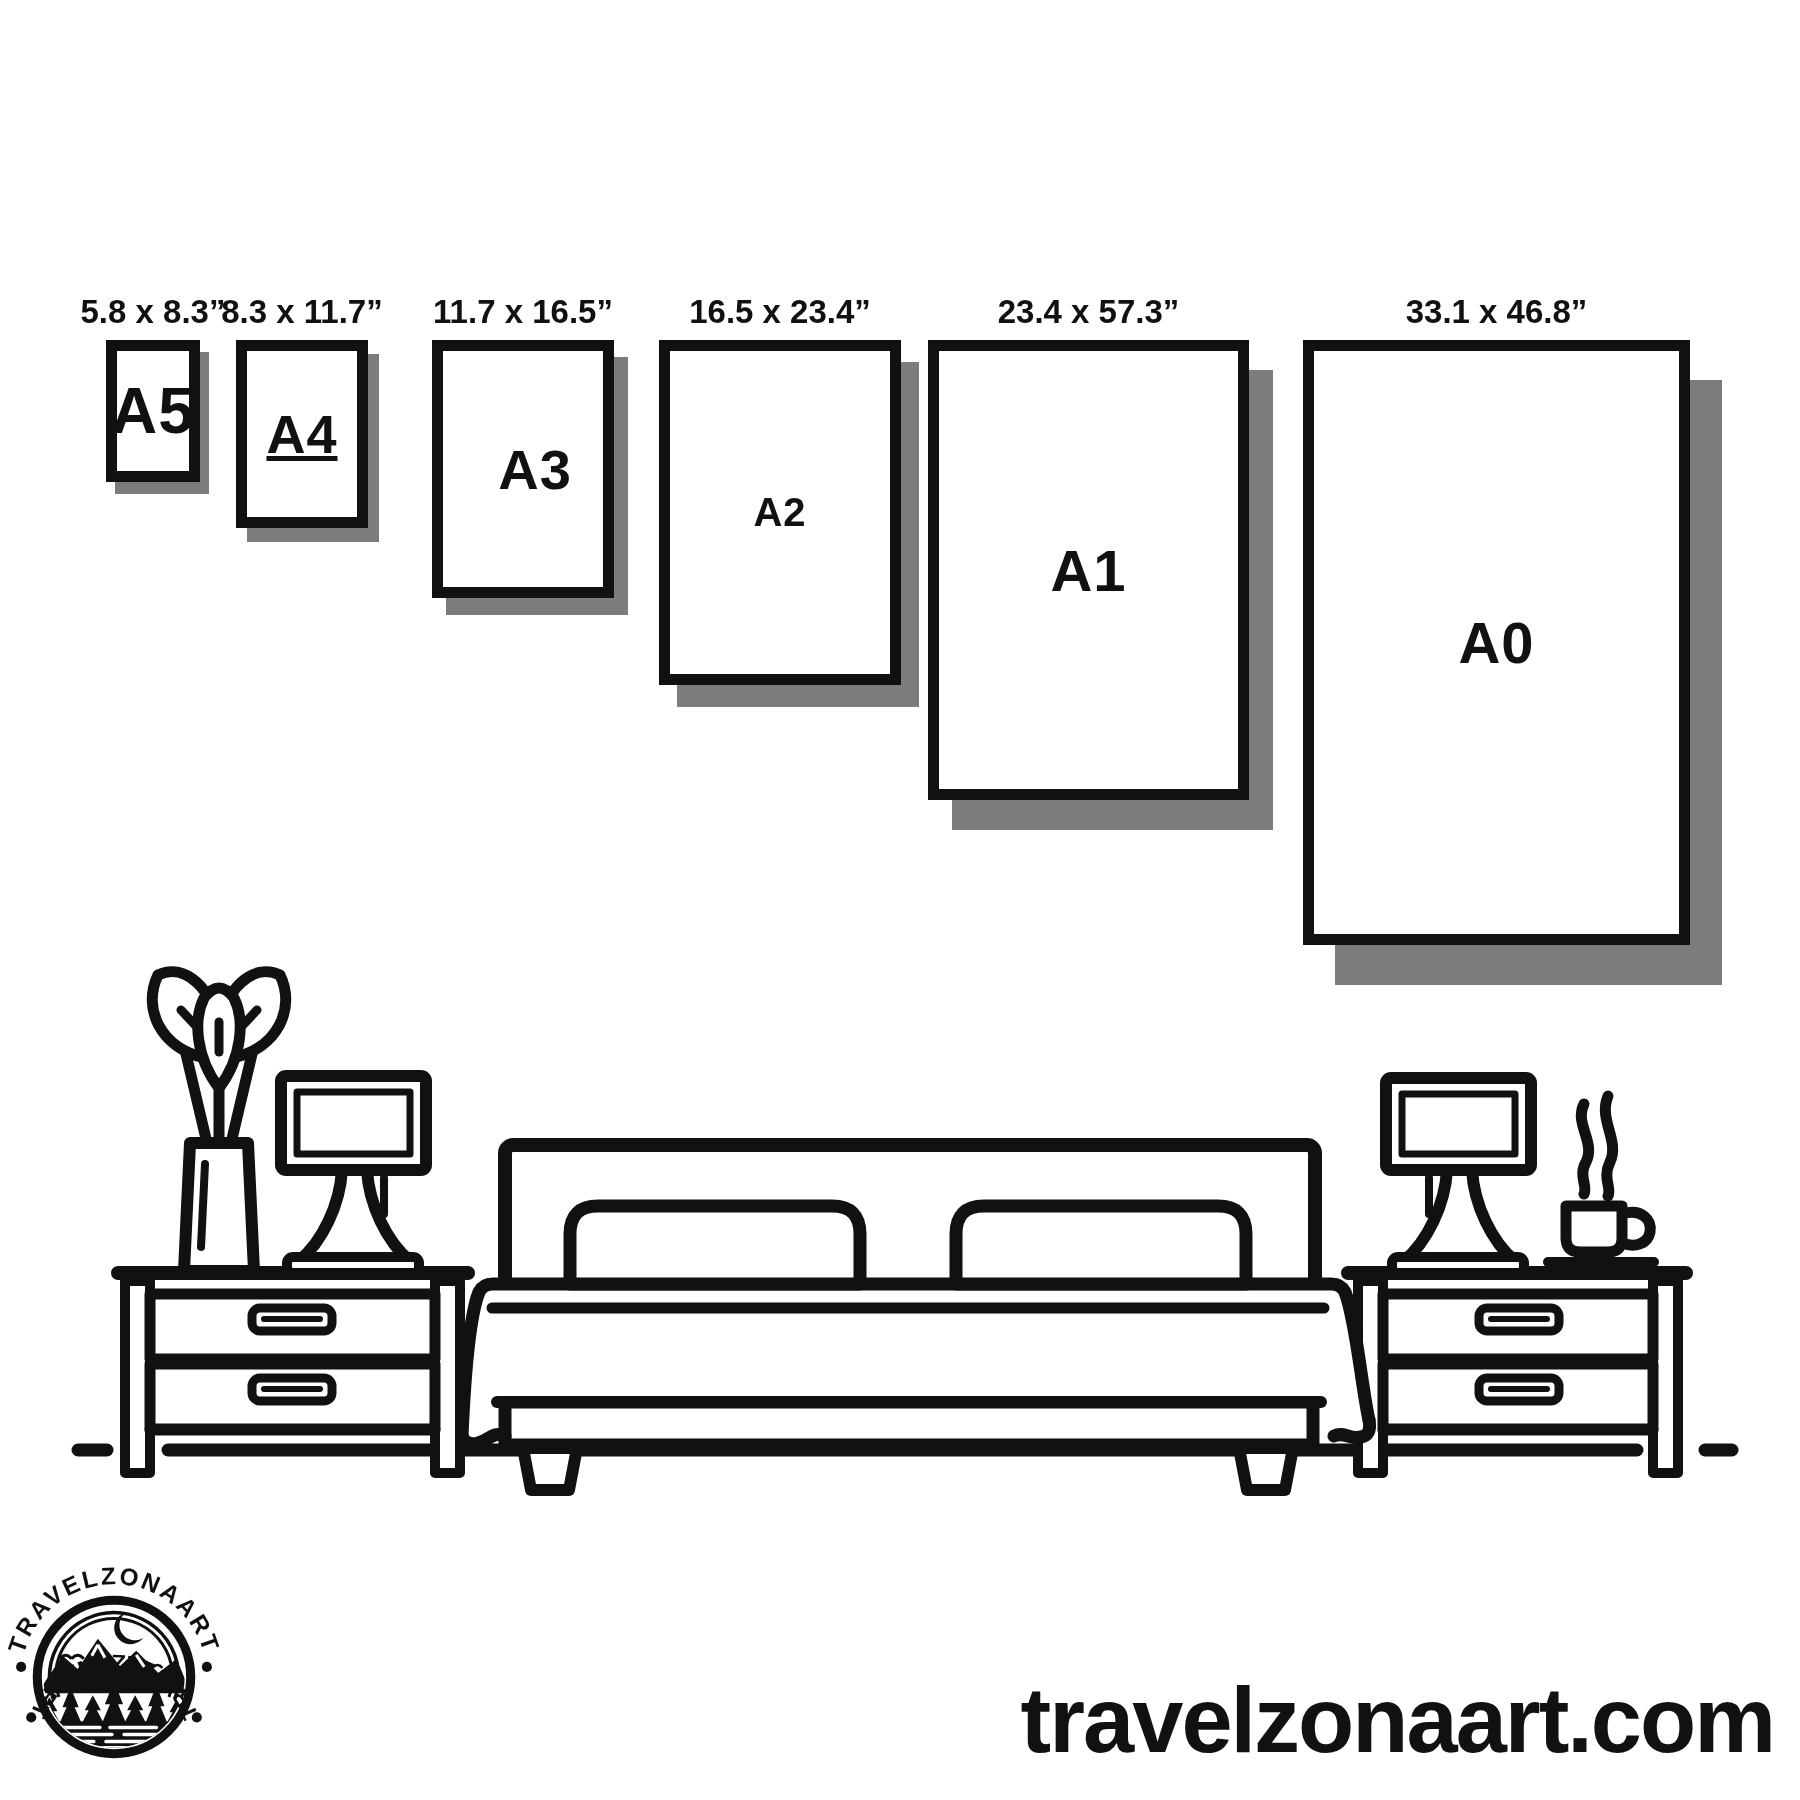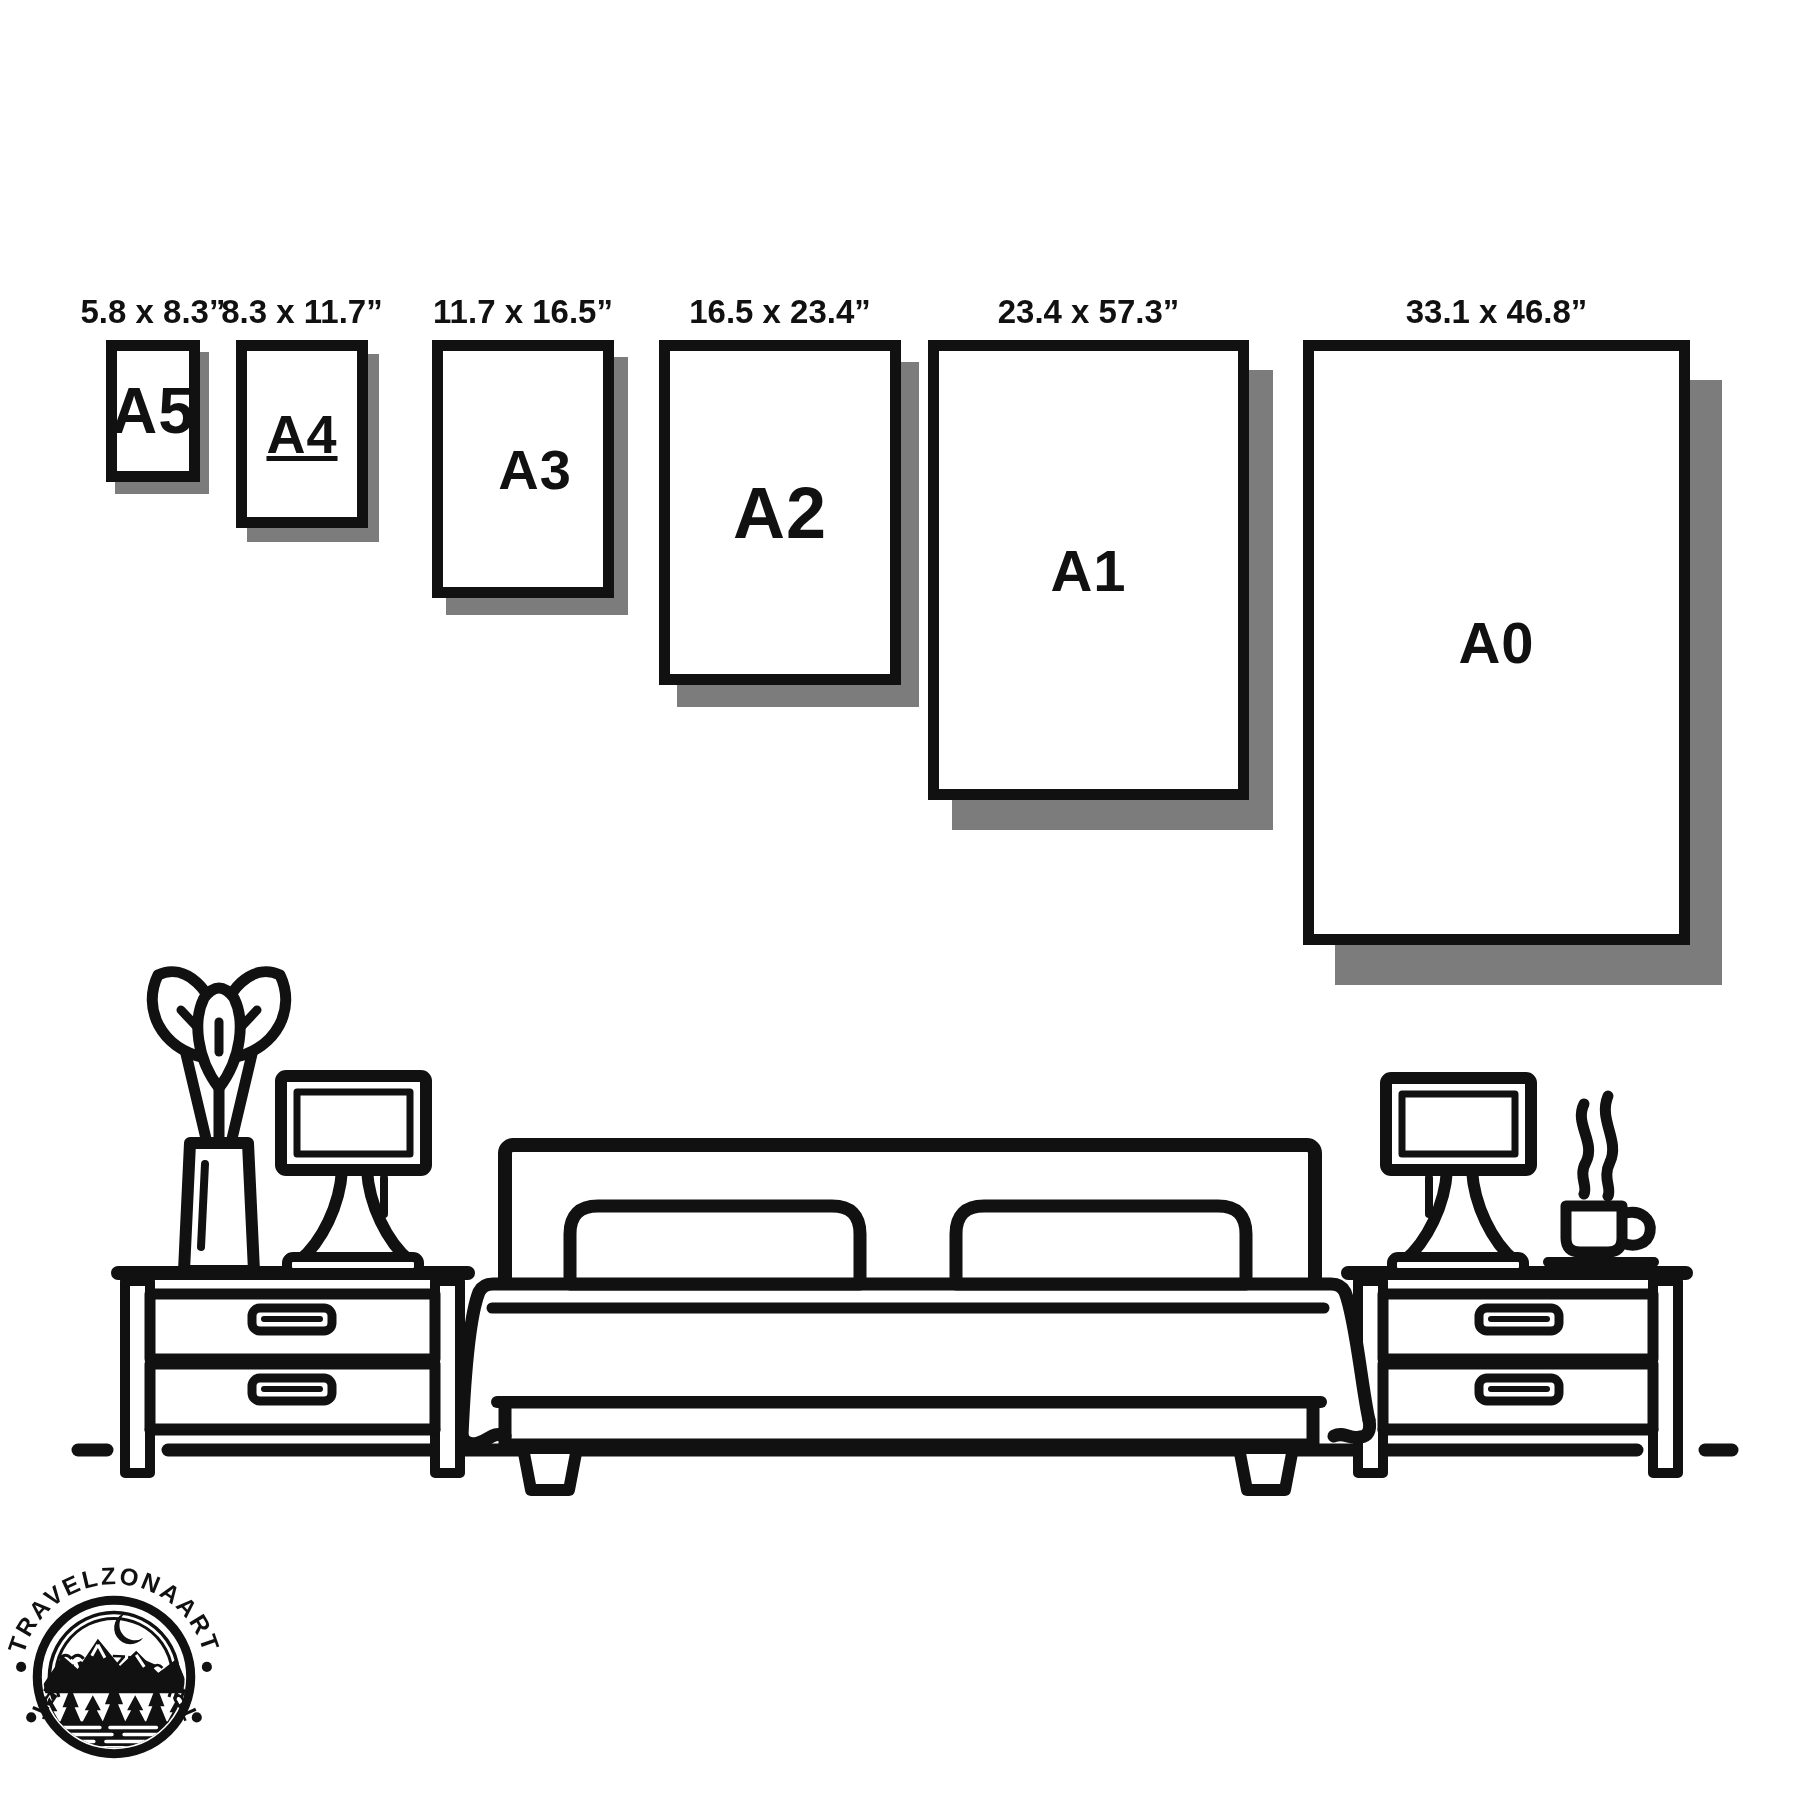--- a/index.html
+++ b/index.html
@@ -48,21 +48,21 @@
         <span class="frame-label" style="font-size: 54px; text-decoration: underline;">A4</span>
       </div>
       <div class="dim-label" style="left: 122px; top: 293px;">8.3 x 11.7”</div>
       <div class="frame-shadow" style="left: 446px; top: 357px; width: 182px; height: 258px;"></div>
       <div class="frame" style="left: 432px; top: 340px; width: 182px; height: 258px; padding-left: 24px;">
         <span class="frame-label" style="font-size: 56px;">A3</span>
       </div>
       <div class="dim-label" style="left: 343px; top: 293px;">11.7 x 16.5”</div>
       <div class="frame-shadow" style="left: 677px; top: 362px; width: 242px; height: 345px;"></div>
       <div class="frame" style="left: 659px; top: 340px; width: 242px; height: 345px;">
-        <span class="frame-label" style="font-size: 72px;">A2</span>
+        <span class="frame-label" style="font-size: 40px;">A2</span>
       </div>
       <div class="dim-label" style="left: 600px; top: 293px;">16.5 x 23.4”</div>
       <div class="frame-shadow" style="left: 952px; top: 370px; width: 321px; height: 460px;"></div>
       <div class="frame" style="left: 928px; top: 340px; width: 321px; height: 460px;">
         <span class="frame-label" style="font-size: 58px;">A1</span>
       </div>
       <div class="dim-label" style="left: 908.5px; top: 293px;">23.4 x 57.3”</div>
       <div class="frame-shadow" style="left: 1335px; top: 380px; width: 387px; height: 605px;"></div>
       <div class="frame" style="left: 1303px; top: 340px; width: 387px; height: 605px;">
         <span class="frame-label" style="font-size: 58px; text-align: right;">A0</span>
@@ -204,13 +204,14 @@
       <rect x="34" y="150" width="144" height="30" fill="#111"></rect>
       <g stroke="#fff" stroke-width="3.5" stroke-linecap="round">
         <path d="M46,156 L92,156 M102,156 L148,156"></path>
         <path d="M58,163 L104,163 M116,163 L160,163"></path>
         <path d="M48,170 L86,170 M98,170 L142,170"></path>
         <path d="M70,176 L124,176"></path>
       </g>
     </g>
   </svg>
 
+  <div class="website">travelzonaart.com</div>
 </div>
 
 </body></html>

